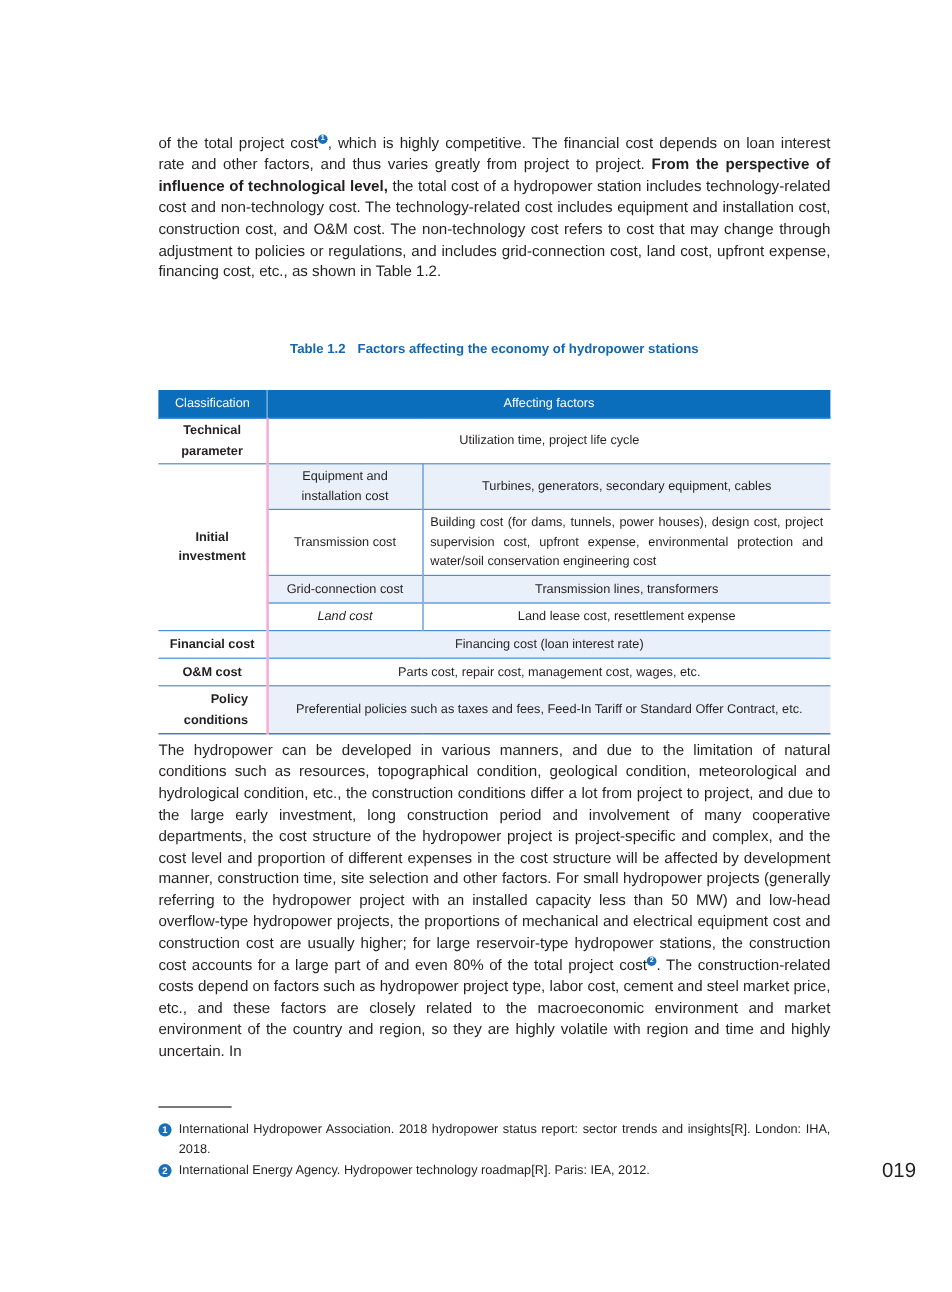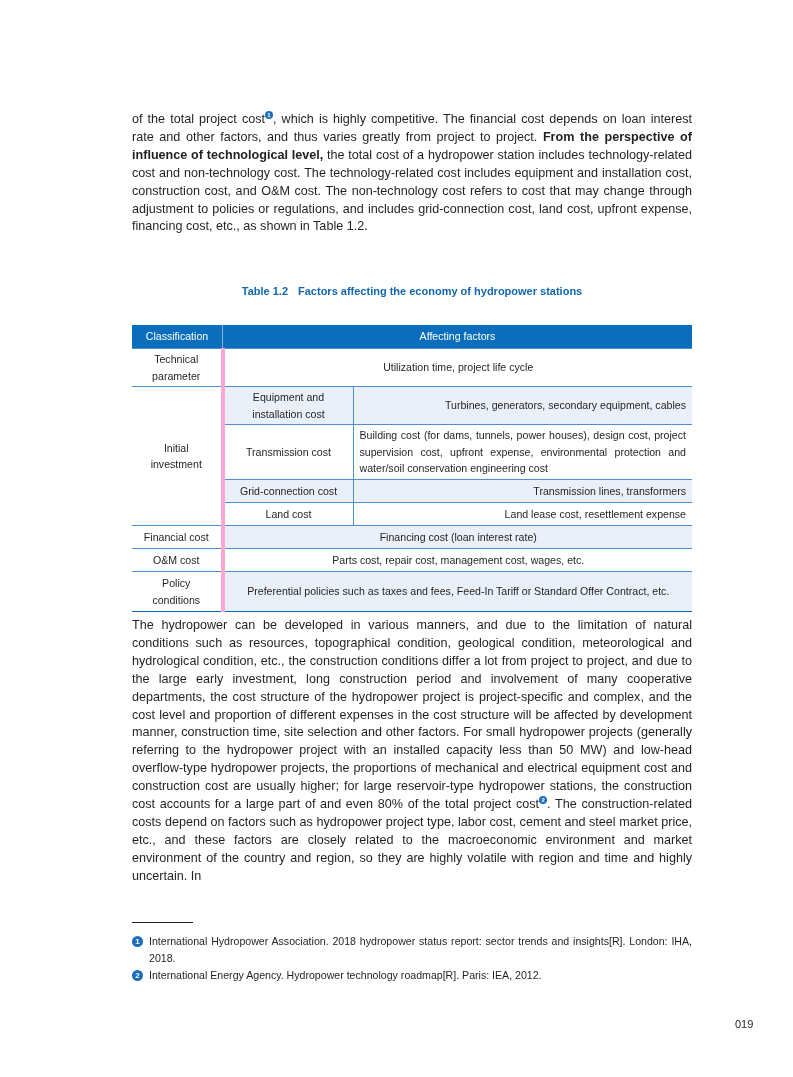--- a/index.html
+++ b/index.html
@@ -32,43 +32,43 @@
     }
     table.t th {
       background: #0a6ebd; color: #ffffff; font-weight: normal; height: 23px;
       padding: 0; text-align: center;
     }
     table.t th.c1 { width: 90px; border-right: 1px solid #7fb3e0; }
     table.t td {
       border-top: 1.4px solid #4a8fcf; padding: 2px 6px; text-align: center;
       vertical-align: middle;
     }
-    table.t td.lcol { border-right: 4px solid #f9a8d4; }
+    table.t td.lcol { border-right: 2px solid #f9a8d4; font-weight: bold; }
     table.t td.sub { border-right: 1px solid #4a8fcf; width: 116px; }
-    table.t td.left { text-align: right; }
+    table.t td.left { text-align: center; }
     table.t td.just { text-align: justify; }
     table.t tr:last-child td { border-bottom: 1.4px solid #1466ae; }
     .tint { background: #e9f0f9; }
     .footrule {
       position: absolute; top: 922px; left: 132px; width: 61px; height: 1px;
       background: #231f20;
     }
     .footnotes {
       position: absolute; top: 933px; left: 132px; width: 560px;
       font-size: 10.6px; line-height: 17px;
     }
     .footnote { display: flex; align-items: flex-start; text-align: justify; }
     .fnmark {
       flex: 0 0 auto; width: 11px; height: 11px; border-radius: 50%;
       background: #1b6fb8; color: #fff; font-size: 8px; line-height: 11px;
       text-align: center; font-weight: bold; margin: 3px 6px 0 0;
     }
     .footnote-text { flex: 1; }
     .pagenum {
-      position: absolute; top: 1018px; left: 735px; font-size: 11px; color: #231f20;
+      position: absolute; top: 966px; left: 735px; font-size: 17px; color: #231f20;
     }
   </style>
 </head>
 <body>
 
 <p class="para" id="para1"><span>of the total project cost</span><sup class="fn">1</sup><span>, which is highly competitive. The financial cost depends on loan interest rate and other factors, and thus varies greatly from project to project. </span><b>From the perspective of influence of technological level,</b><span> the total cost of a hydropower station includes technology-related cost and non-technology cost. The technology-related cost includes equipment and installation cost, construction cost, and O&amp;M cost. The non-technology cost refers to cost that may change through adjustment to policies or regulations, and includes grid-connection cost, land cost, upfront expense, financing cost, etc., as shown in Table 1.2.</span></p>
 
 <div class="caption">
   <span class="num">Table 1.2</span><span>Factors affecting the economy of hydropower stations</span>
 </div>
@@ -90,33 +90,33 @@
   </tr>
   <tr>
     <td class="sub">Transmission cost</td>
     <td class="just" style="height:50px;">Building cost (for dams, tunnels, power houses), design cost, project supervision cost, upfront expense, environmental protection and water/soil conservation engineering cost</td>
   </tr>
   <tr>
     <td class="sub tint" style="height:18px;">Grid-connection cost</td>
     <td class="left tint">Transmission lines, transformers</td>
   </tr>
   <tr>
-    <td class="sub" style="height:18px;">Land cost</td>
+    <td class="sub" style="height:18px;font-style:italic;">Land cost</td>
     <td class="left">Land lease cost, resettlement expense</td>
   </tr>
   <tr>
     <td class="lcol" style="height:18px;">Financial cost</td>
     <td colspan="2" class="tint">Financing cost (loan interest rate)</td>
   </tr>
   <tr>
     <td class="lcol" style="height:18px;">O&amp;M cost</td>
     <td colspan="2">Parts cost, repair cost, management cost, wages, etc.</td>
   </tr>
   <tr>
-    <td class="lcol" style="height:35px;"><span style="display:inline-block;width:60px;">Policy conditions</span></td>
+    <td class="lcol" style="height:35px;"><span style="display:inline-block;width:60px;text-align:right;">Policy conditions</span></td>
     <td colspan="2" class="tint">Preferential policies such as taxes and fees, Feed-In Tariff or Standard Offer Contract, etc.</td>
   </tr>
 </tbody>
   </table>
 
 <p class="para" id="para2"><span>The hydropower can be developed in various manners, and due to the limitation of natural conditions such as resources, topographical condition, geological condition, meteorological and hydrological condition, etc., the construction conditions differ a lot from project to project, and due to the large early investment, long construction period and involvement of many cooperative departments, the cost structure of the hydropower project is project-specific and complex, and the cost level and proportion of different expenses in the cost structure will be affected by development manner, construction time, site selection and other factors. For small hydropower projects (generally referring to the hydropower project with an installed capacity less than 50 MW) and low-head overflow-type hydropower projects, the proportions of mechanical and electrical equipment cost and construction cost are usually higher; for large reservoir-type hydropower stations, the construction cost accounts for a large part of and even 80% of the total project cost</span><sup class="fn">2</sup><span>. The construction-related costs depend on factors such as hydropower project type, labor cost, cement and steel market price, etc., and these factors are closely related to the macroeconomic environment and market environment of the country and region, so they are highly volatile with region and time and highly uncertain. In</span></p>
 
 <div class="footrule"></div>
 
 <div class="footnotes">

